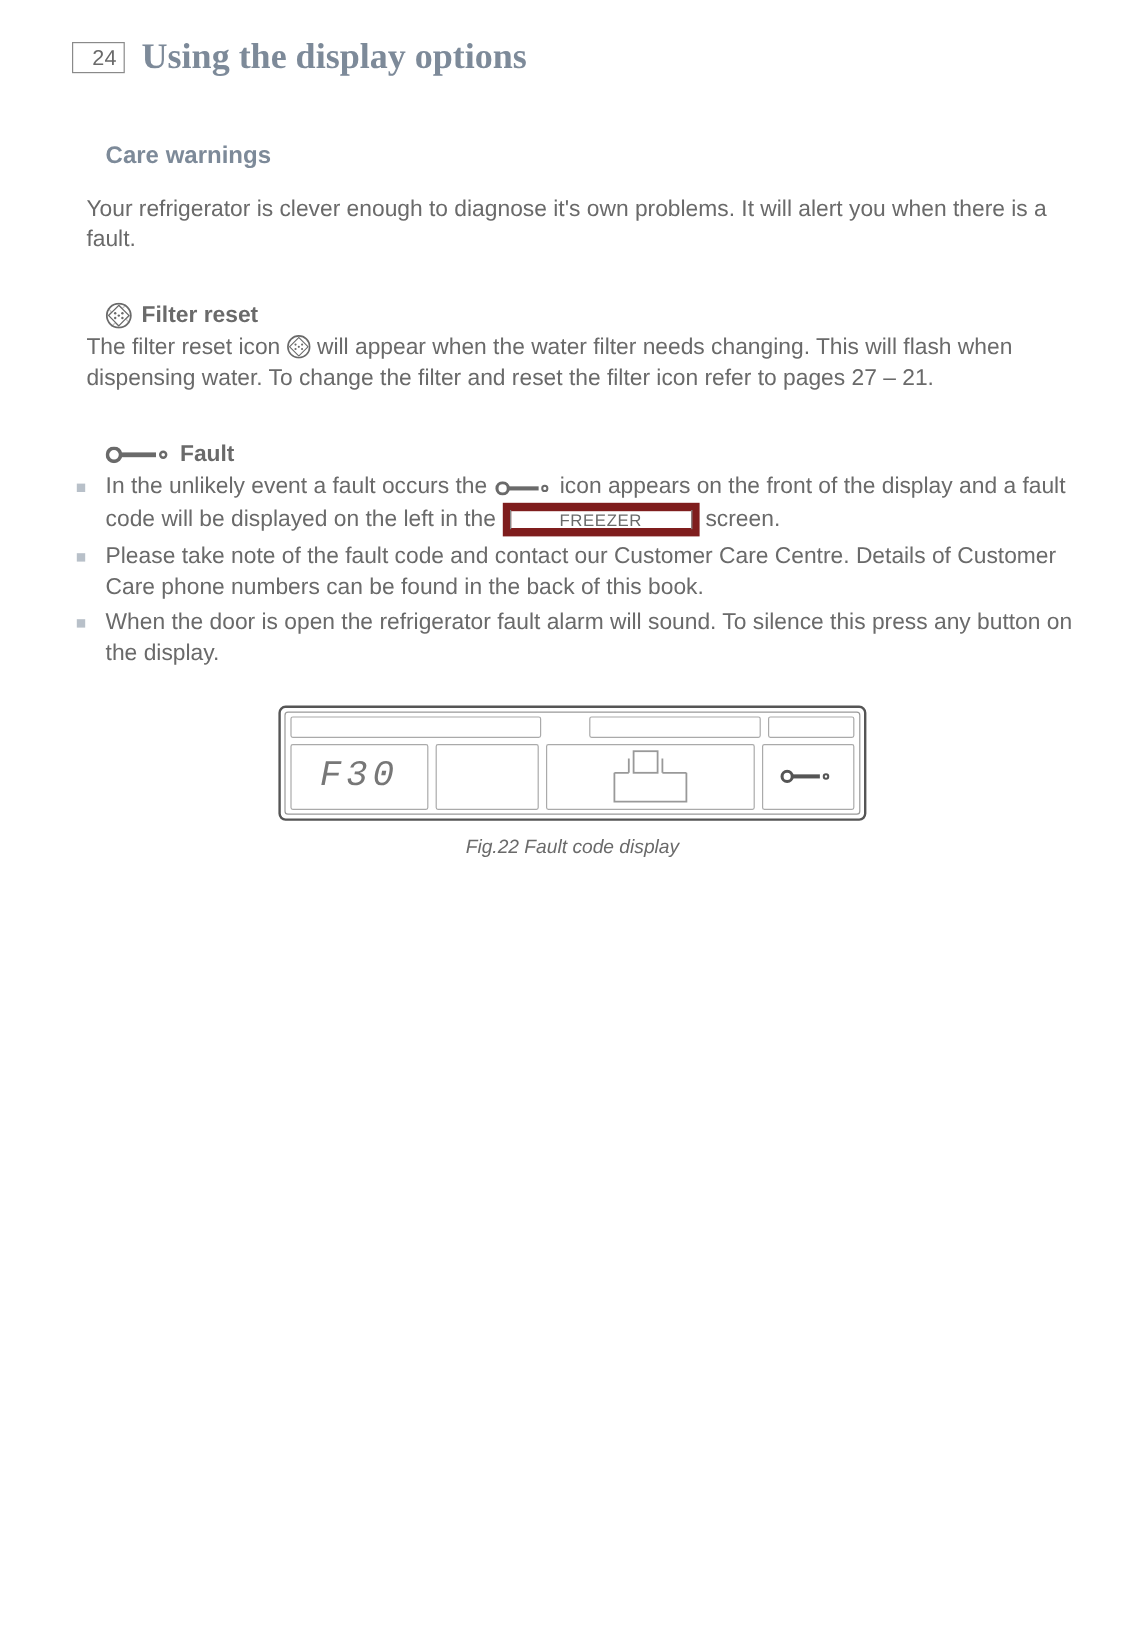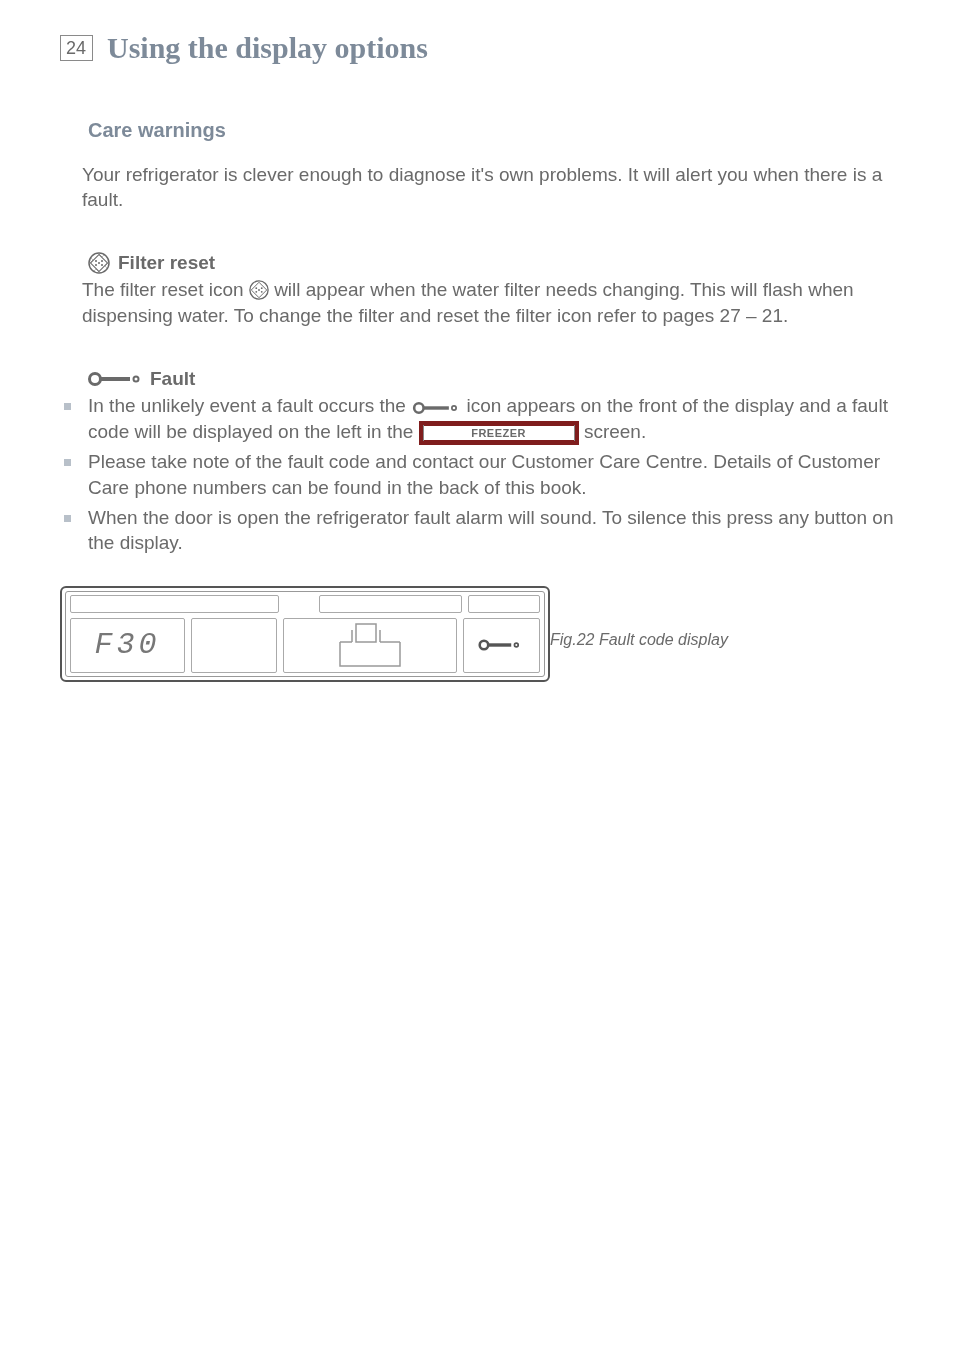--- a/index.html
+++ b/index.html
@@ -18,21 +18,21 @@
     width: 954px;
   }
   .header-row {
     display: flex;
     align-items: center;
     gap: 14px;
     margin-bottom: 48px;
   }
   .page-num-box {
     border: 1px solid #8a8a8a;
-    width: 33px;
+    width: 44px;
     height: 26px;
     display: flex;
     align-items: center;
     justify-content: flex-end;
     padding-right: 6px;
     font-size: 18px;
     color: #6a6a6a;
     box-sizing: border-box;
   }
   .page-title {
@@ -42,21 +42,21 @@
     font-family: Liberation Serif, serif;
   }
   .section-title {
     font-size: 20px;
     font-weight: 600;
     color: #7d8a99;
     margin-left: 28px;
     margin-bottom: 18px;
   }
   .para {
-    margin: 0 0 22px 22px;
+    margin: 0 0 22px 12px;
   }
   .sub-heading {
     display: flex;
     align-items: center;
     gap: 8px;
     margin-left: 28px;
     font-weight: 700;
     color: #6a6a6a;
     margin-bottom: 2px;
     margin-top: 37px;
@@ -83,43 +83,43 @@
     left: 4px;
     top: 10px;
     width: 7px;
     height: 7px;
     background: #b8c0c9;
   }
   .freezer-label {
     display: inline-flex;
     align-items: center;
     justify-content: center;
-    border: 5px solid #7f1d1d;
-    font-size: 11px;
+    border: 7px solid #7f1d1d;
+    font-size: 14px;
     letter-spacing: 0.5px;
-    font-weight: 700;
+    font-weight: 400;
     color: #6a6a6a;
     width: 150px;
     height: 14px;
     vertical-align: 1px;
     position: relative;
   }
   .freezer-label::before, .freezer-label::after {
     content:"";
     position:absolute;
     top:-1px;
     bottom:-1px;
     width:1px;
     background:#888;
   }
   .freezer-label::before { left:-1px; }
   .freezer-label::after { right:-1px; }
   .figure-wrap {
     display:flex;
-    flex-direction:row;
+    flex-direction:column;
     align-items:center;
     margin-top: 30px;
   }
   .caption {
     font-style: italic;
     font-size: 16px;
     color: #6a6a6a;
     margin-top: 12px;
   }
   .lcd {

